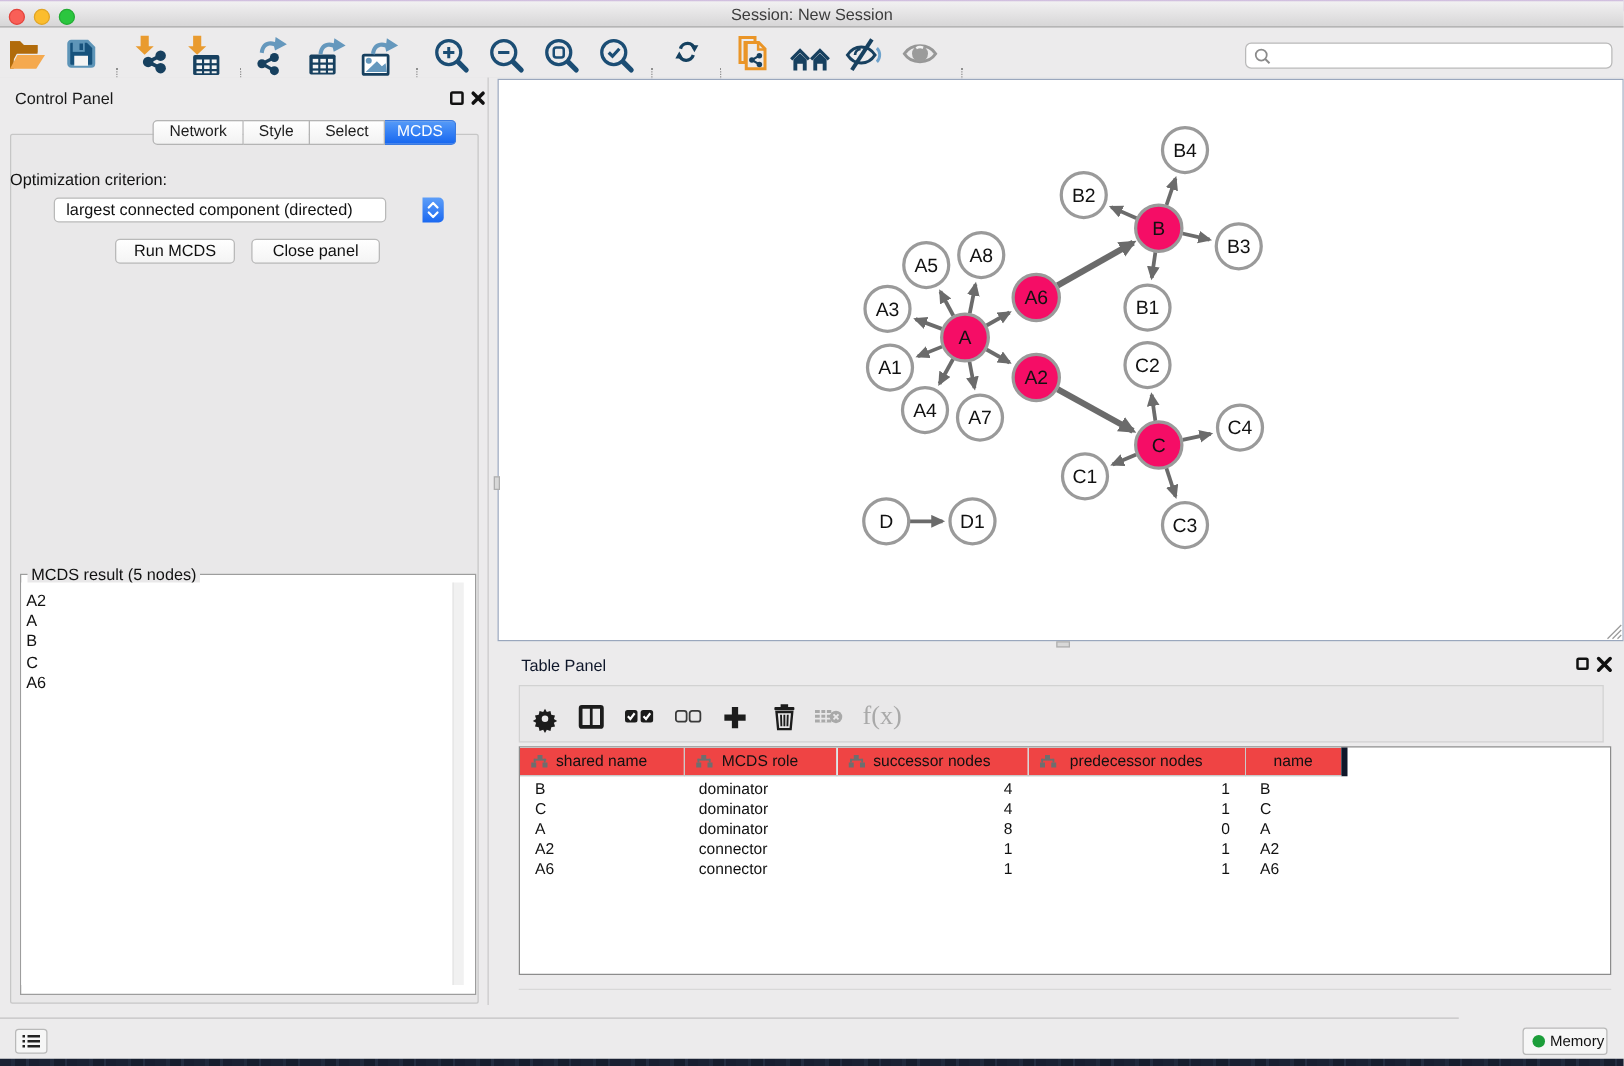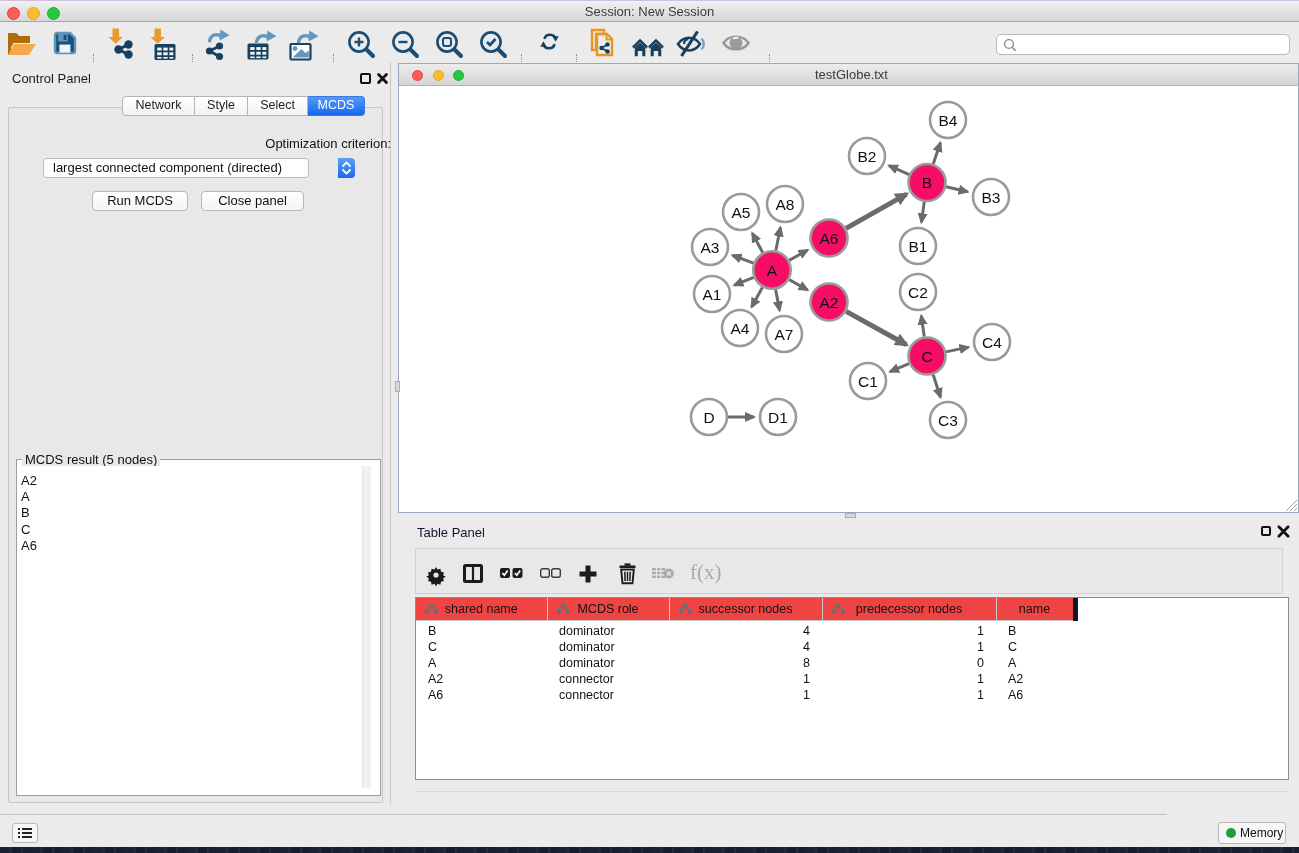--- a/index.html
+++ b/index.html
@@ -16,21 +16,21 @@
 #cp { left:0; top:62px; width:391px; height:742px; background:#ecebec; border-right:1px solid #c9c9c9; }
 #cpTitle { left:12px; top:71px; font-size:13px; color:#1a1a1a; }
 #cpBox { left:8px; top:107px; width:375px; height:696px; background:#e9e8e9; border:1px solid #c6c6c6; border-radius:2px; }
 
 .tabgrp { position:absolute; display:flex;padding-left:44px; }
 .tab { font-size:12.5px; overflow:hidden; white-space:nowrap; color:#1d1d1d; background:linear-gradient(#ffffff,#f2f2f2); border:1px solid #b4b4b4; border-left:none; text-align:center; line-height:17.5px; }
 .tab.first { border-left:1px solid #b4b4b4; border-radius:4px 0 0 4px; }
 .tab.last { border-radius:0 4px 4px 0; }
 .tab.sel { background:linear-gradient(#559af8,#1667f0); color:#fff; border-color:#3a7ae0; }
 
-#optLabel { left:8px; top:136px; width:383px; text-align:right; font-size:13px; color:#111; }
+#optLabel { left:8px; top:136px; width:383px; text-align:left; font-size:13px; color:#111; }
 #combo { left:43px; top:158px; width:266px; height:20px; background:#fff; border:1px solid #b9b9b9; border-radius:4px; font-size:13px; color:#111; line-height:18px; padding-left:9px; }
 #comboBtn { left:338px; top:158px; width:17px; height:20px; border-radius:0 4px 4px 0; background:linear-gradient(#5d9ef8,#1a68f1); }
 .btn { position:absolute; background:linear-gradient(#ffffff,#f4f4f4); border:1px solid #b9b9b9; border-radius:4px; font-size:13px; color:#111; text-align:center; line-height:18px; height:20px; }
 
 #fs { left:16px; top:459px; width:365px; height:337px; border:1px solid #9d9d9d; background:#fff; }
 #fsLegend { left:22px; top:452px; background:#e9e8e9; font-size:13px; color:#111; padding:0 3px; }
 #fsList { left:17px; top:466px; width:344px; height:322px; background:#fff; font-size:13px; color:#111; line-height:16.2px; padding:7px 0 0 4px; }
 #fsScroll { left:362px; top:466px; width:9px; height:322px; background:#f1f1f1; border-left:1px solid #e3e3e3; }
 
 #net { left:398px; top:63px; width:901px; height:450px; background:#fff; border:1px solid #9aa7bd; }
@@ -234,26 +234,20 @@
     </svg>
   </div>
 <div class="btn" style="left:92px;top:191px;width:96px;">Run MCDS</div>
 <div class="btn" style="left:201px;top:191px;width:103px;">Close panel</div>
 <div class="abs" id="fs"></div>
 <div class="abs" id="fsScroll"></div>
 <div class="abs" id="fsLegend">MCDS result (5 nodes)</div>
 <div class="abs" id="fsList">A2<br>A<br>B<br>C<br>A6</div>
 
 <div class="abs" id="net">
-  <div class="abs" id="netTitle">
-    <div class="tl" style="left:13px;top:6px;width:11px;height:11px;background:#f95f57;border:1px solid #e2433c;"></div>
-    <div class="tl" style="left:34px;top:6px;width:11px;height:11px;background:#fbbd2e;border:1px solid #e0a426;"></div>
-    <div class="tl" style="left:54px;top:6px;width:11px;height:11px;background:#2bc63f;border:1px solid #23ab34;"></div>
-    <div class="title">testGlobe.txt</div>
-  </div>
   <svg class="abs" style="left:0;top:0" width="899" height="448" viewBox="0 0 899 448">
   <defs>
         <marker id="ah" markerWidth="6" markerHeight="6" refX="3.0" refY="1.7" orient="auto" markerUnits="strokeWidth">
           <path d="M0,0 L3.7,1.7 L0,3.4 Z" fill="#6b6b6b"></path>
         </marker>
         <marker id="ah2" markerWidth="15" markerHeight="14" refX="11" refY="6.5" orient="auto" markerUnits="userSpaceOnUse">
           <path d="M0,0 L14,6.5 L0,13 Z" fill="#6b6b6b"></path>
         </marker>
       </defs>
   <g stroke="#6b6b6b">

